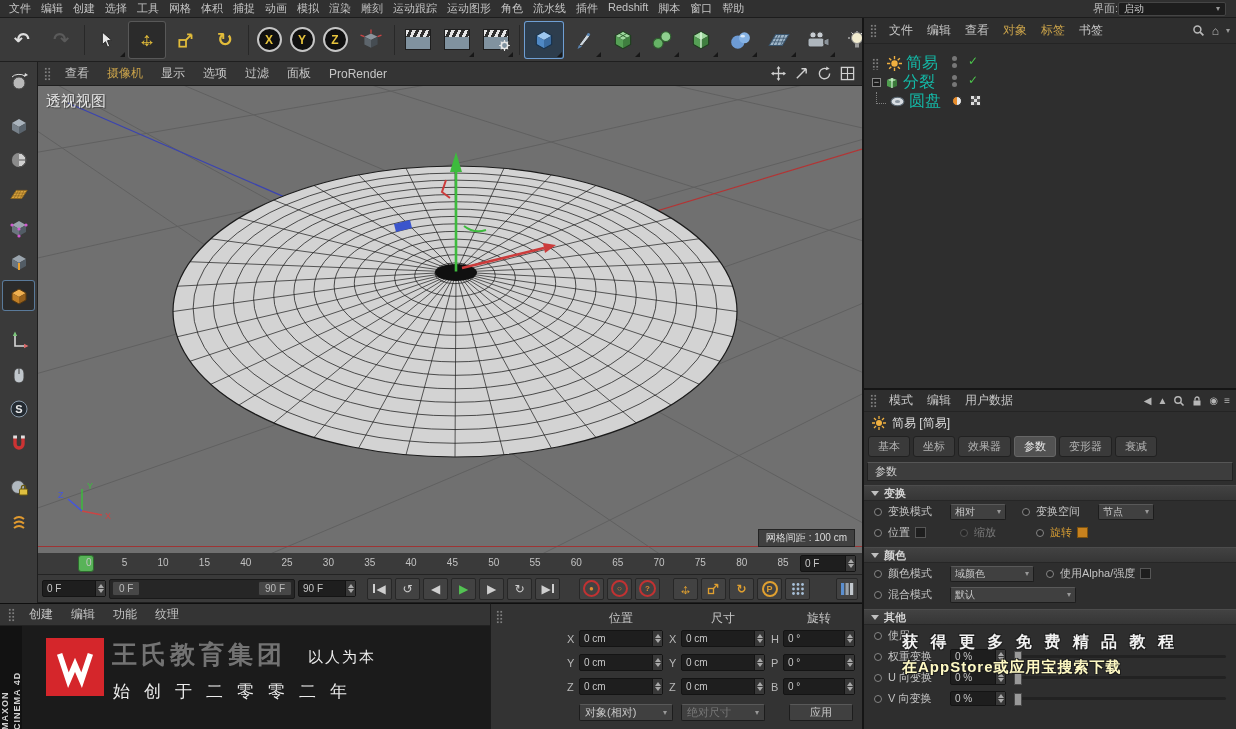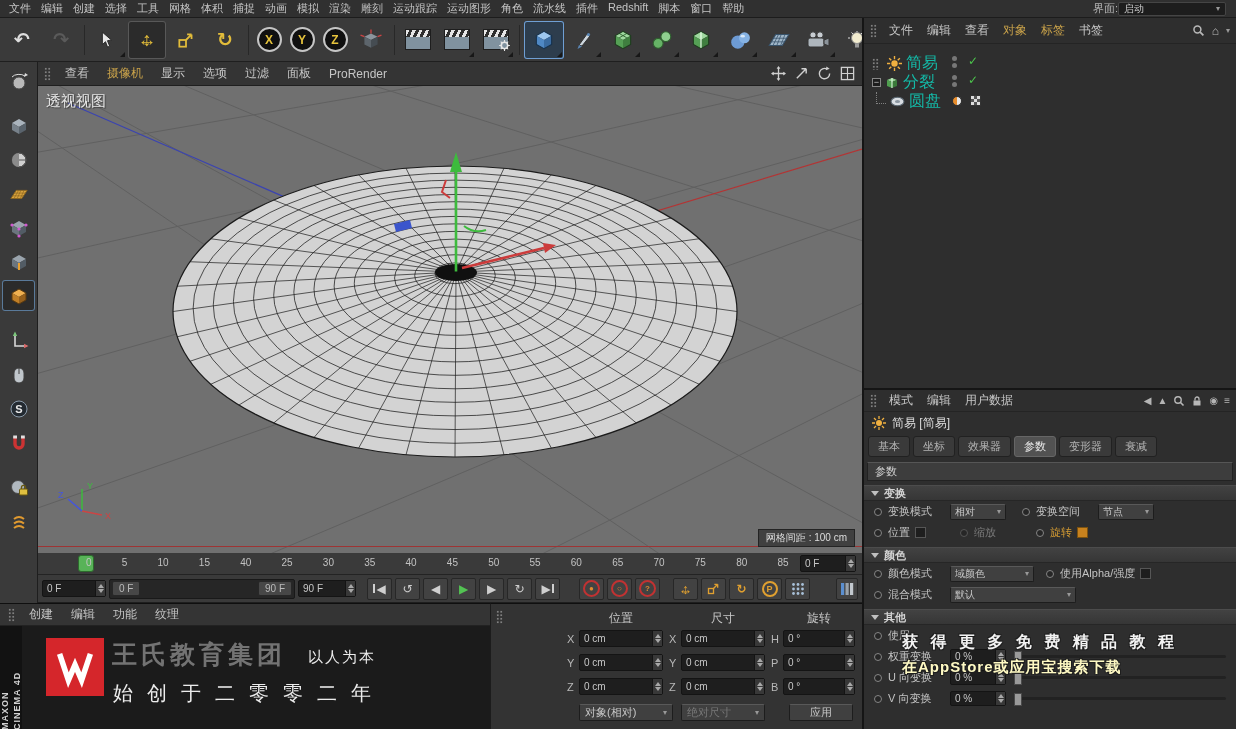--- a/index.html
+++ b/index.html
@@ -103,21 +103,21 @@
 #materials{position:absolute;left:0;top:603px;width:490px;height:126px;background:#1b1b1b;border-top:1px solid #0f0f0f}
 .mat-menu{height:22px;background:#343434;border-bottom:1px solid #222;display:flex;align-items:center;
   gap:2px;padding:0 8px}
 .maxon-strip{position:absolute;left:0;top:22px;width:22px;height:104px;background:#121212;display:flex;
   justify-content:center;gap:2px;padding-top:3px}
 .vtext{writing-mode:vertical-rl;transform:rotate(180deg);font-size:9px;font-weight:bold;color:#d2d2d2;letter-spacing:1px}
 .logo{position:absolute;left:46px;top:34px;width:58px;height:58px;background:#d5262b;display:flex;
   align-items:center;justify-content:center}
 .company{position:absolute;left:112px;top:34px;font-size:25px;color:#737373;font-weight:bold;letter-spacing:4px;white-space:nowrap}
 .slogan{position:absolute;left:308px;top:44px;font-size:15px;color:#ececec;letter-spacing:2px;white-space:nowrap}
-.bline2{position:absolute;left:113px;top:76px;font-size:20px;color:#ececec;letter-spacing:14px;white-space:nowrap}
+.bline2{position:absolute;left:113px;top:76px;font-size:17px;color:#ececec;letter-spacing:14px;white-space:nowrap}
 
 
 #coords{position:absolute;left:490px;top:603px;width:372px;height:126px;background:#333;
   border-top:1px solid #0f0f0f;border-left:1px solid #1c1c1c}
 .chead{position:absolute;top:6px;font-size:12px;color:#c8c8c8}
 .clabel{position:absolute;font-size:11px;color:#b8b8b8}
 .cfield{position:absolute;width:84px}
 .dd{height:17px;background:#404040;border:1px solid #1d1d1d;border-top-color:#595959;border-radius:2px;
   color:#c8c8c8;font-size:11px;display:flex;align-items:center;justify-content:space-between;padding:0 5px}
 .dd.dim{color:#787878}

